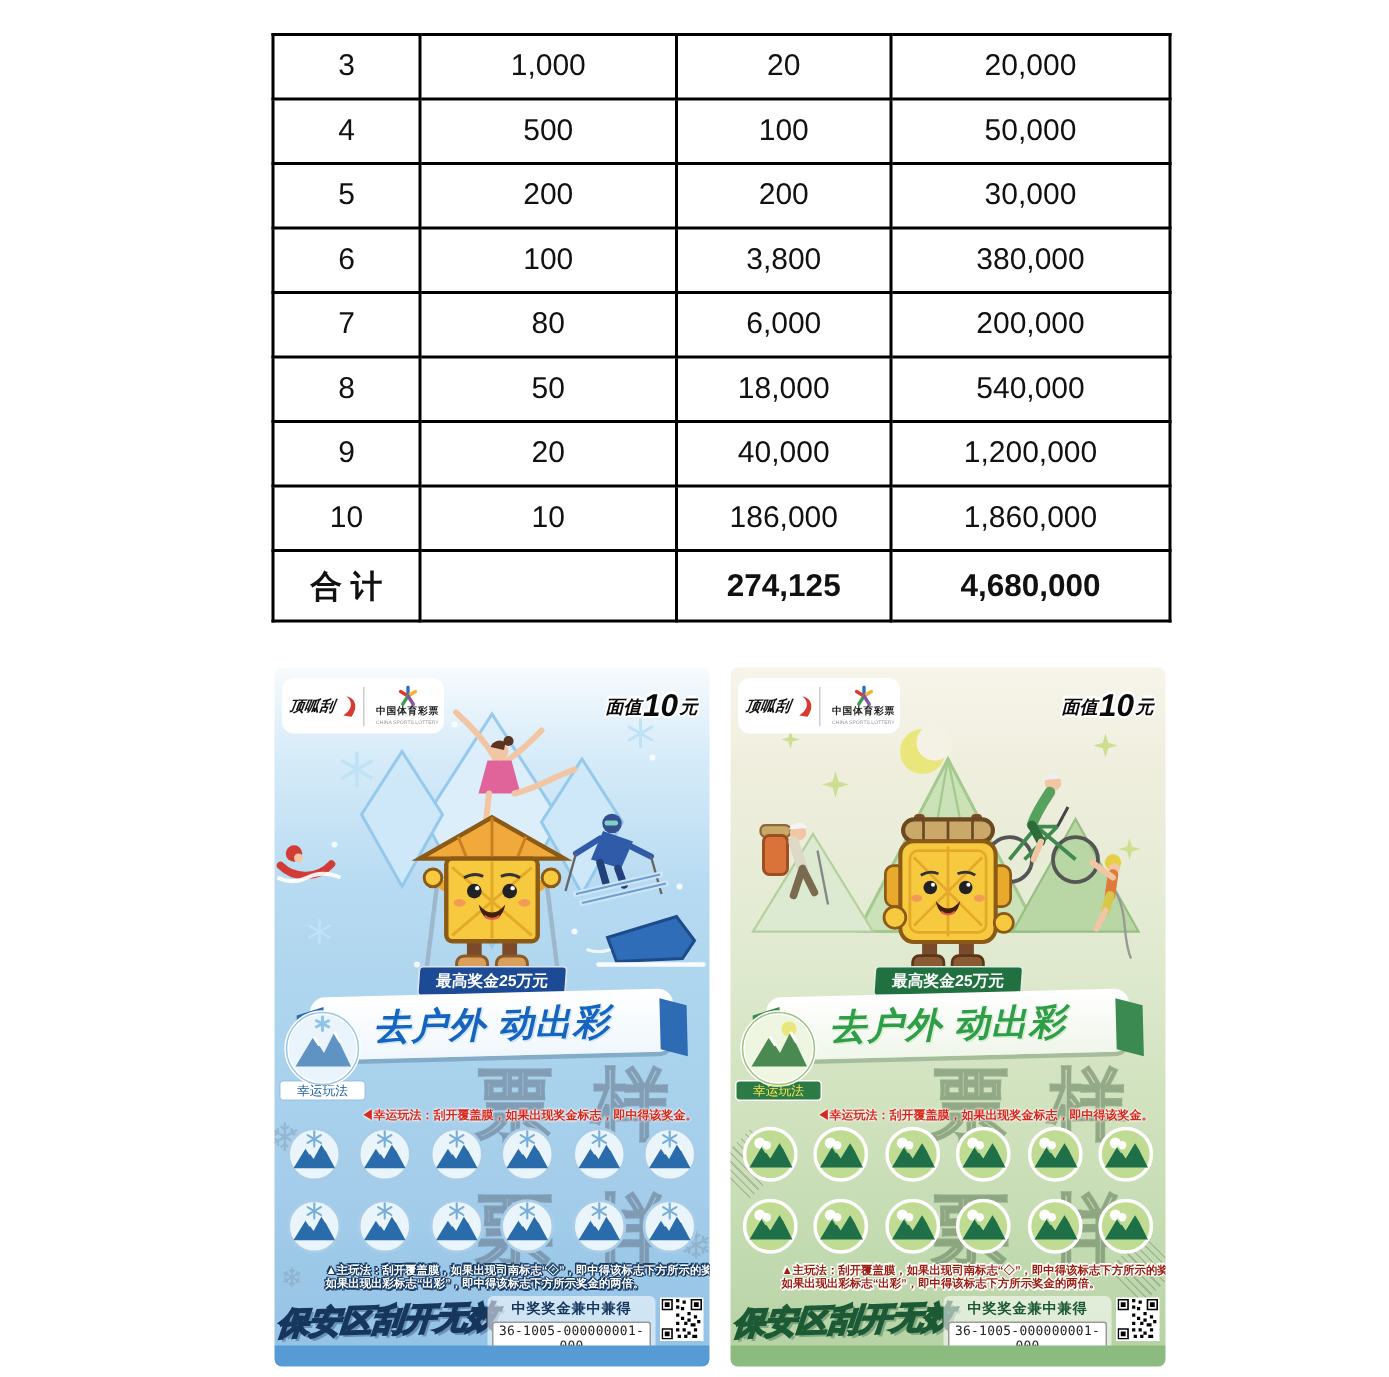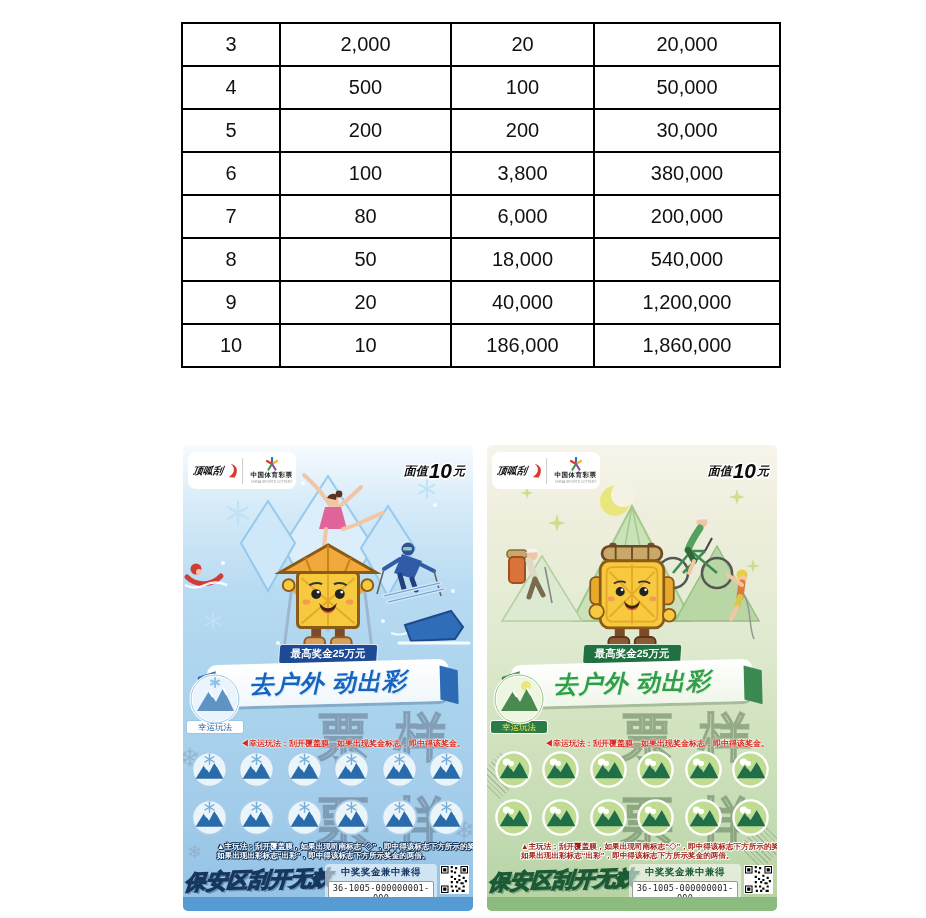--- a/index.html
+++ b/index.html
@@ -146,21 +146,21 @@
 <table class="prize">
   <colgroup>
       <col style="width:98px">
       <col style="width:171px">
       <col style="width:143px">
       <col style="width:186px">
     </colgroup>
   <tbody>
       <tr>
     <td>3</td>
-    <td>2,000</td>
+    <td>1,000</td>
     <td>20</td>
     <td>20,000</td>
   </tr>
   <tr>
     <td>4</td>
     <td>500</td>
     <td>100</td>
     <td>50,000</td>
   </tr>
   <tr>
@@ -191,20 +191,26 @@
     <td>9</td>
     <td>20</td>
     <td>40,000</td>
     <td>1,200,000</td>
   </tr>
   <tr>
     <td>10</td>
     <td>10</td>
     <td>186,000</td>
     <td>1,860,000</td>
+  </tr>
+  <tr class="total">
+    <td>合 计</td>
+    <td></td>
+    <td>274,125</td>
+    <td>4,680,000</td>
   </tr>
 </tbody>
   </table>
 
 <div class="ticket t0">
 
   <svg class="deco" viewBox="0 0 290 212">
     <g stroke="#93c8ec" stroke-width="2" opacity=".95">
       <polygon points="145,5 190,75 145,160 100,75" fill="#ddeffb"></polygon>
       <polygon points="85,30 112,72 85,120 58,72" fill="#cfe9fa"></polygon>

